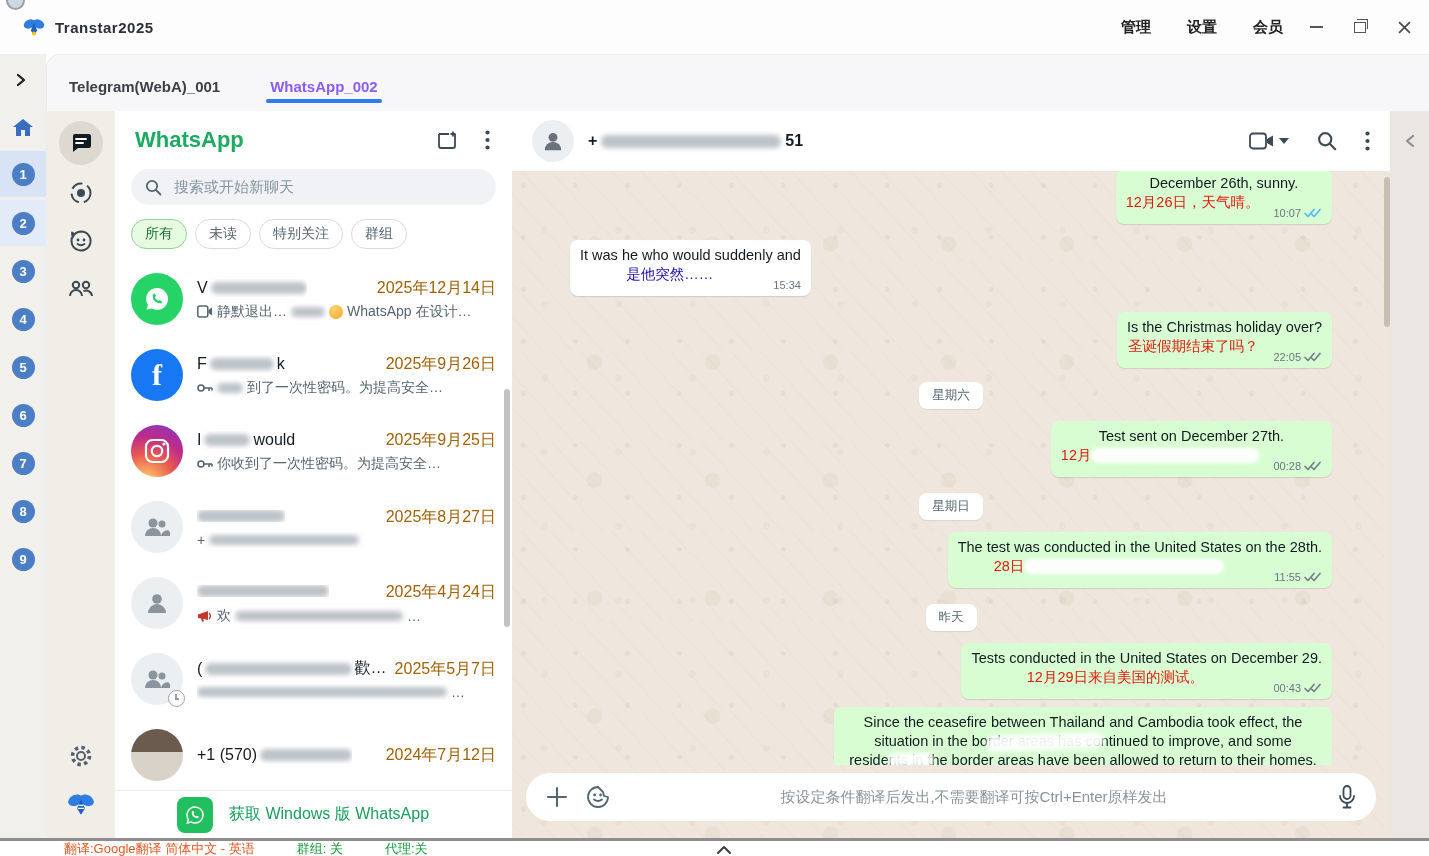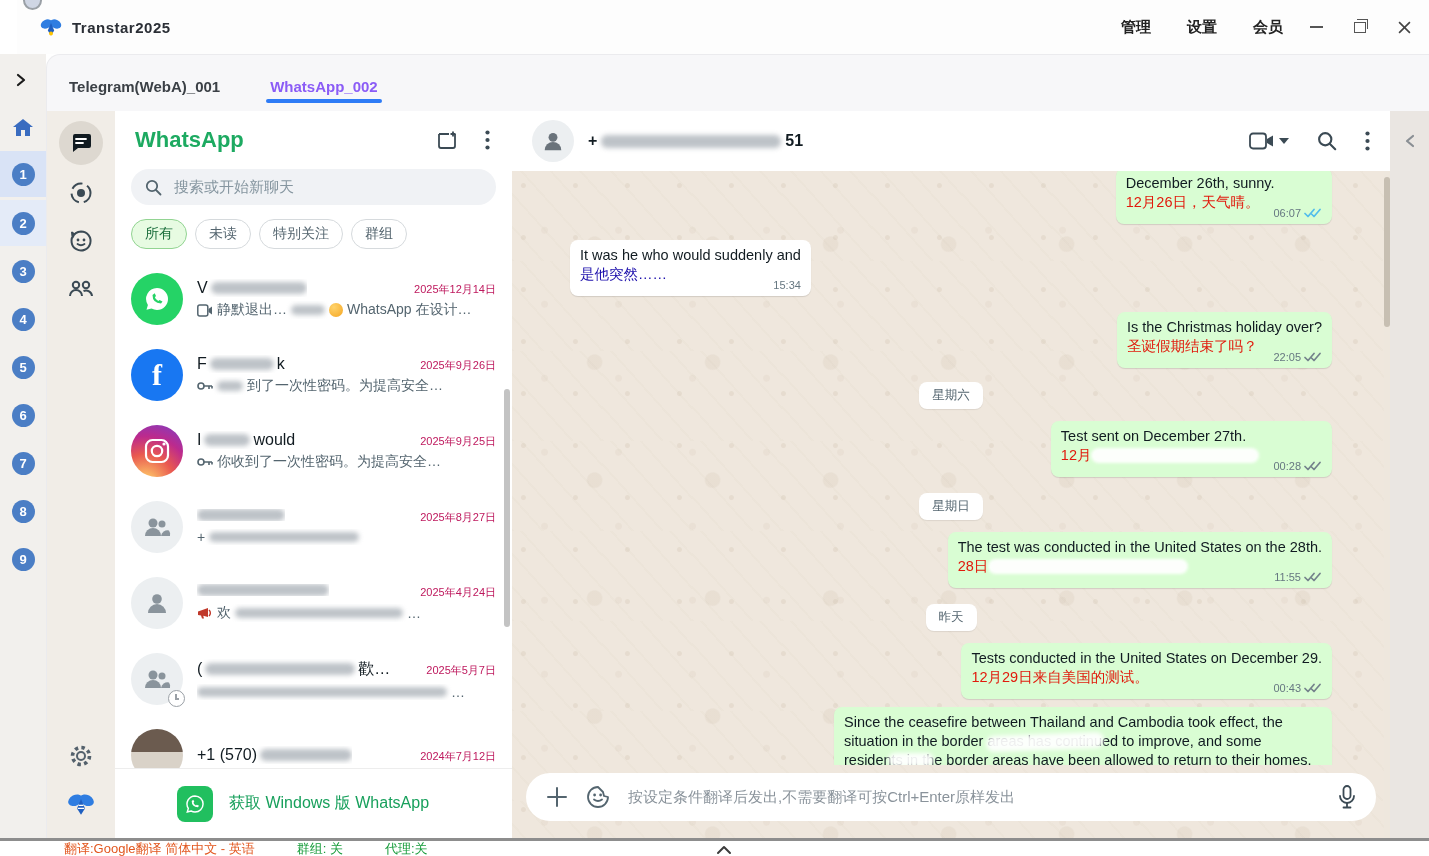--- a/index.html
+++ b/index.html
@@ -1,19 +1,19 @@
 <!DOCTYPE html>
 <html><head>
 <meta charset="utf-8">
 <style>
   html,body{margin:0;padding:0;background:#d8d8d8;font-family:"Liberation Sans",sans-serif;}
   .win{position:relative;width:1429px;height:856px;background:#fff;overflow:hidden;}
 
   
-  .titlebar{position:absolute;left:17px;top:0;right:0;height:54px;background:#fdfdfd;display:flex;align-items:center;padding:0 14px;box-sizing:border-box;}
+  .titlebar{position:absolute;left:0;top:0;right:0;height:54px;background:#fdfdfd;display:flex;align-items:center;padding:0 14px;box-sizing:border-box;}
   .corner-peek{position:absolute;left:6px;top:-9px;width:15px;height:15px;border-radius:50%;border:2px solid #9aa0a6;background:#cfd6e4;}
   .brand{display:flex;align-items:center;gap:9px;margin-left:8px;}
   .brand-name{font-size:15px;font-weight:700;color:#2b2f36;letter-spacing:.5px;}
   .tb-menu{margin-left:auto;display:flex;align-items:center;gap:36px;margin-right:26px;}
   .tb-menu-item{font-size:15px;color:#222;font-weight:600;cursor:default;}
   .winctl{display:flex;align-items:center;gap:30px;margin-right:4px;}
   .wc{width:14px;height:14px;display:flex;align-items:center;justify-content:center;color:#444;}
   .wc-min{width:13px;height:2px;background:#555;}
   .wc-rest{width:10px;height:9px;border:1.6px solid #555;position:relative;background:#fdfdfd;}
   .wc-rest::before{content:"";position:absolute;left:2px;top:-4px;width:10px;height:9px;border:1.6px solid #555;border-bottom:none;border-left:none;}
@@ -27,21 +27,21 @@
   .rail-num.hl1{background:#d9e3f6;}
   .rail-num.hl2{background:#e4ebf8;}
   .numball{width:23px;height:23px;border-radius:50%;background:#4b7ec5;color:#fff;font-size:13px;font-weight:700;display:flex;align-items:center;justify-content:center;}
 
   .card{flex:1;background:#f7f7f9;border-top-left-radius:14px;border-top:1px solid #ebebee;border-left:1px solid #ebebee;display:flex;flex-direction:column;overflow:hidden;min-width:0;}
   .tabbar{height:56px;display:flex;align-items:flex-end;padding:0 0 0 16px;gap:38px;flex:none;}
   .tab{position:relative;font-size:15px;font-weight:700;color:#3b4046;padding:14px 6px 16px;cursor:default;}
   .tab.active{color:#8b5cf6;}
   .tab.active::after{content:"";position:absolute;left:2px;right:2px;bottom:8px;height:4px;border-radius:2px;background:#2e7bf6;}
 
-  .app{flex:1;display:flex;background:#fff;min-height:0;}
+  .app{flex:1;display:flex;background:#fff;min-height:0;text-align:center;}
 
   
   .warail{width:68px;background:#f1ede7;display:flex;flex-direction:column;align-items:center;padding:10px 0 14px;box-sizing:border-box;gap:8px;flex:none;}
   .wr-active{width:44px;height:44px;border-radius:50%;background:#ddd8d0;display:flex;align-items:center;justify-content:center;}
   .wr-ic{width:40px;height:40px;display:flex;align-items:center;justify-content:center;color:#3b4a54;}
   .wr-spacer{flex:1;}
 
   
   .panel{width:397px;background:#fff;display:flex;flex-direction:column;position:relative;flex:none;}
   .panel-head{display:flex;align-items:center;padding:16px 22px 6px 20px;}
@@ -59,27 +59,27 @@
   .av-fb{background:#1877f2;color:#fff;font-weight:700;font-size:30px;font-family:"Liberation Serif",serif;}
   .av-ig{background:radial-gradient(circle at 28% 112%,#fdc468 8%,#e95950 42%,#bc2a8d 68%,#8a3ab9 92%);}
   .av-gray{background:#eceff1;color:#8a949c;}
   .av-photo{background:linear-gradient(#6b5b4f 45%,#d9d2c8 45%);}
   .badge-clock{position:absolute;right:-2px;bottom:-2px;width:17px;height:17px;border-radius:50%;background:#fff;border:1.5px solid #9aa0a6;box-sizing:border-box;}
   .badge-clock::before{content:"";position:absolute;left:6px;top:3px;width:1.5px;height:5px;background:#9aa0a6;}
   .badge-clock::after{content:"";position:absolute;left:6px;top:7px;width:4px;height:1.5px;background:#9aa0a6;}
   .ci-body{flex:1;min-width:0;border-bottom:0;}
   .ci-top{display:flex;align-items:baseline;}
   .ci-name{font-size:16px;color:#111b21;white-space:nowrap;overflow:hidden;display:flex;align-items:center;gap:3px;}
-  .ci-date{margin-left:auto;font-size:11px;color:#be185d;white-space:nowrap;padding-left:8px;}
+  .ci-date{margin-left:auto;font-size:16px;color:#a16207;white-space:nowrap;padding-left:8px;}
   .ci-prev{margin-top:4px;font-size:14px;color:#54656f;white-space:nowrap;overflow:hidden;display:flex;align-items:center;gap:4px;}
   .redact{display:inline-block;height:12px;border-radius:6px;background:#9aa2aa;filter:blur(2.5px);opacity:.65;vertical-align:middle;}
   .redact.thin{height:10px;}
   .emoji-dot{display:inline-block;width:14px;height:14px;border-radius:50%;background:radial-gradient(circle at 35% 30%,#ffd36b,#f5a623);}
   .list-scroll{position:absolute;right:2px;top:128px;width:6px;height:238px;border-radius:3px;background:#c3c3c3;}
-  .banner{position:absolute;left:0;right:0;bottom:0;height:70px;background:#fff;border-top:1px solid #ededed;display:flex;align-items:center;gap:16px;padding-left:62px;box-sizing:border-box;}
+  .banner{position:absolute;left:0;right:0;bottom:0;height:48px;background:#fff;border-top:1px solid #ededed;display:flex;align-items:center;gap:16px;padding-left:62px;box-sizing:border-box;}
   .banner-ic{width:36px;height:36px;border-radius:8px;background:#21bf5f;display:flex;align-items:center;justify-content:center;}
   .banner-tx{font-size:16px;color:#18a05c;}
 
   
   .convo{flex:1;display:flex;flex-direction:column;min-width:0;}
   .convo-head{height:60px;background:#fff;display:flex;align-items:center;gap:14px;padding:0 20px;flex:none;}
   .ch-av{width:42px;height:42px;border-radius:50%;background:#eceff1;display:flex;align-items:center;justify-content:center;color:#8a949c;}
   .ch-title{font-size:16px;color:#111b21;display:flex;align-items:center;gap:4px;font-weight:600;}
   .ch-icons{margin-left:auto;display:flex;align-items:center;gap:28px;color:#3b4a54;}
   .caret{width:0;height:0;border-left:5px solid transparent;border-right:5px solid transparent;border-top:6px solid #3b4a54;margin-left:4px;}
@@ -513,21 +513,21 @@
           </div>
 
           <div class="convo-body">
             <div class="stream">
 
               <div class="mrow out" style="margin-top:-15px">
                 <div class="bubble">
                   <div class="en">December 26th, sunny.</div>
                   <span class="zh red">12月26日，天气晴。</span>
                   <span class="meta">
-                      <span class="t">06:07</span>
+                      <span class="t">10:07</span>
                       <span class="ticks blue">
                         <svg width="18" height="11" viewBox="0 0 18 11">
                           <path d="M1 5.5 L4 8.5 L10 1.5 M7 5.5 L10 8.5 L16 1.5" fill="none" stroke="currentColor" stroke-width="1.7" stroke-linecap="round" stroke-linejoin="round"></path>
                         </svg>
                       </span>
                     </span>
                 </div>
               </div>
 
               <div class="mrow in" style="margin-top:16px">

